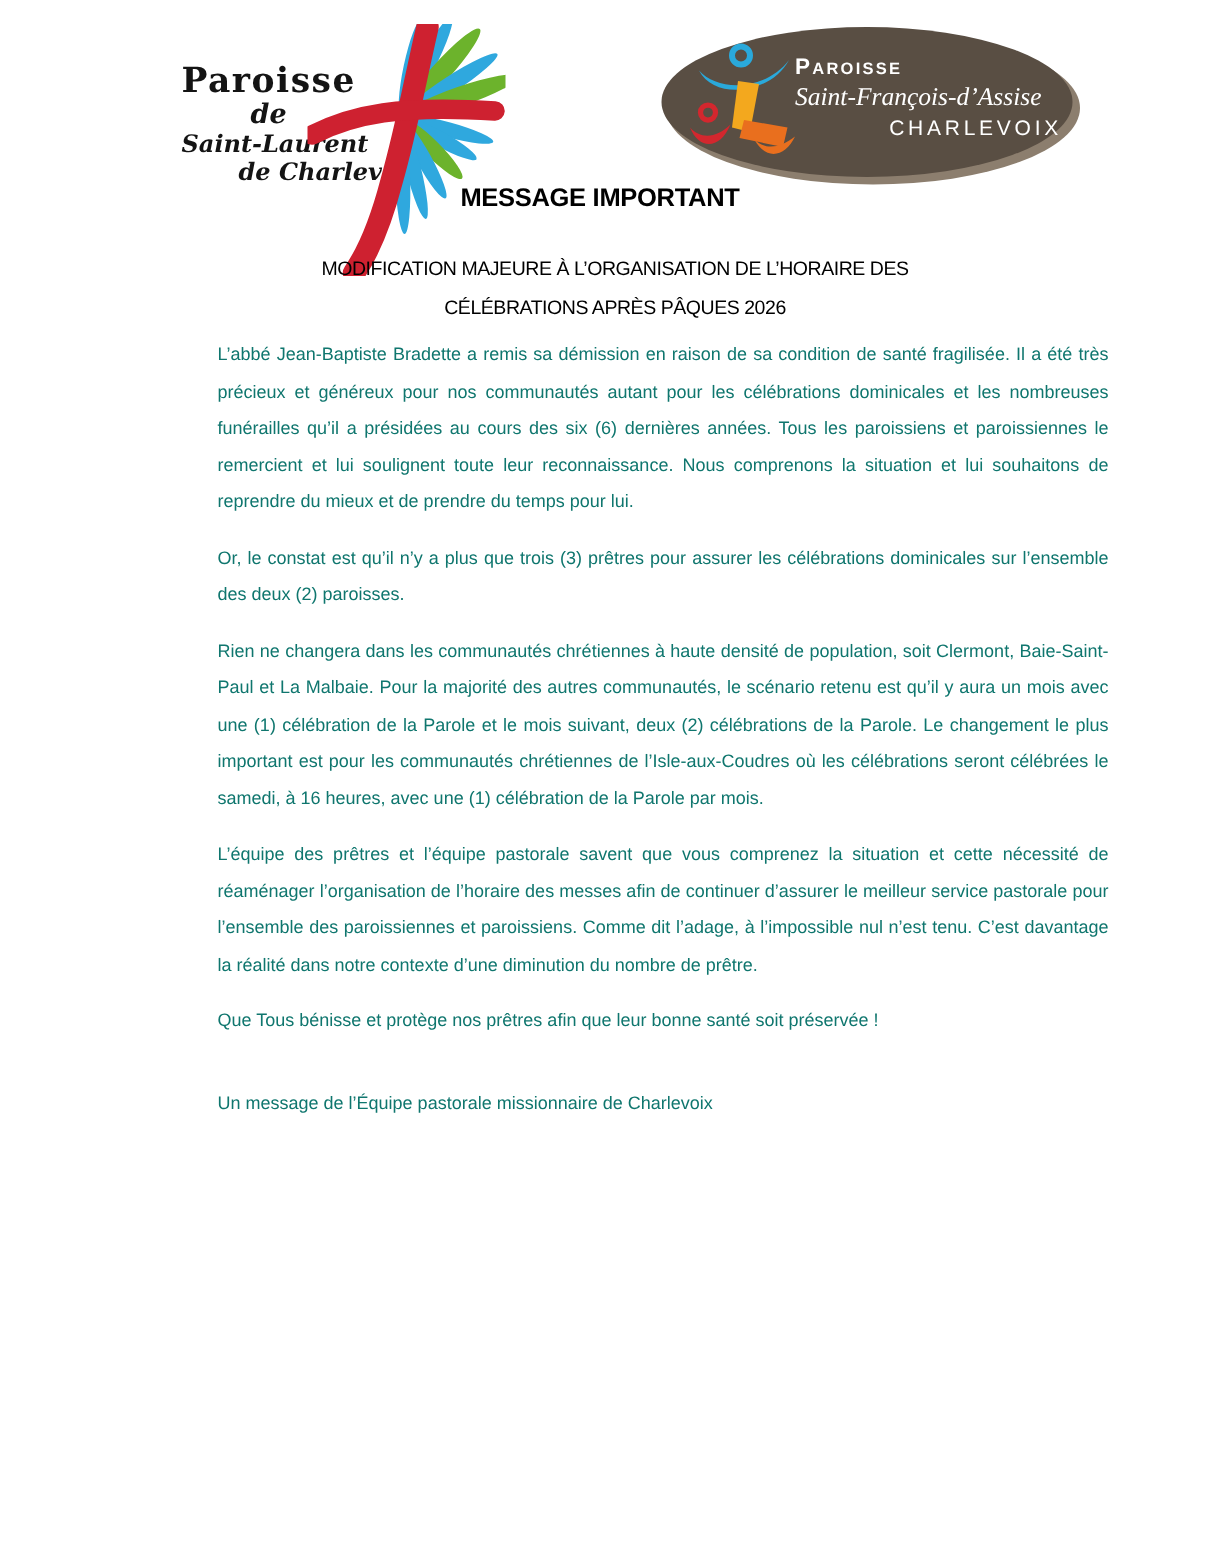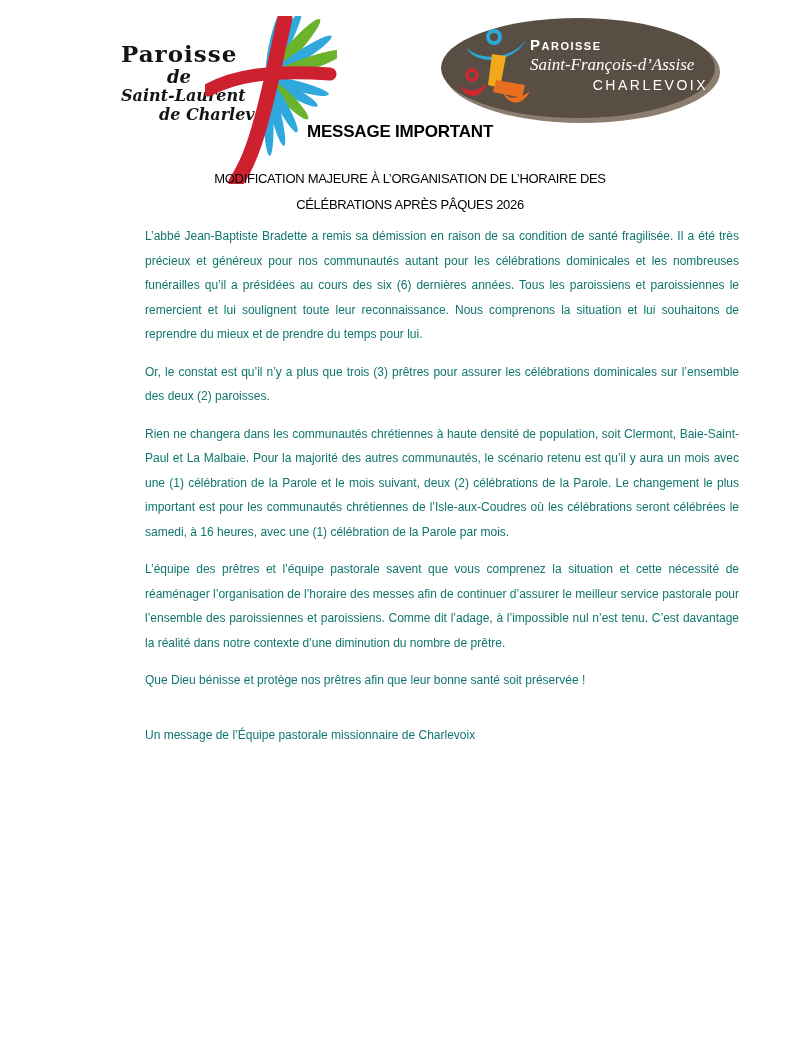--- a/index.html
+++ b/index.html
@@ -142,17 +142,17 @@
   <div class="doc-title">
     <span>MODIFICATION MAJEURE À L’ORGANISATION DE L’HORAIRE DES</span><br>
     <span>CÉLÉBRATIONS APRÈS PÂQUES 2026</span>
   </div>
 
   <div class="content">
     <p>L’abbé Jean-Baptiste Bradette a remis sa démission en raison de sa condition de santé fragilisée. Il a été très précieux et généreux pour nos communautés autant pour les célébrations dominicales et les nombreuses funérailles qu’il a présidées au cours des six (6) dernières années. Tous les paroissiens et paroissiennes le remercient et lui soulignent toute leur reconnaissance. Nous comprenons la situation et lui souhaitons de reprendre du mieux et de prendre du temps pour lui.</p>
     <p>Or, le constat est qu’il n’y a plus que trois (3) prêtres pour assurer les célébrations dominicales sur l’ensemble des deux (2) paroisses.</p>
     <p>Rien ne changera dans les communautés chrétiennes à haute densité de population, soit Clermont, Baie-Saint-Paul et La Malbaie. Pour la majorité des autres communautés, le scénario retenu est qu’il y aura un mois avec une (1) célébration de la Parole et le mois suivant, deux (2) célébrations de la Parole. Le changement le plus important est pour les communautés chrétiennes de l’Isle-aux-Coudres où les célébrations seront célébrées le samedi, à 16 heures, avec une (1) célébration de la Parole par mois.</p>
     <p>L’équipe des prêtres et l’équipe pastorale savent que vous comprenez la situation et cette nécessité de réaménager l’organisation de l’horaire des messes afin de continuer d’assurer le meilleur service pastorale pour l’ensemble des paroissiennes et paroissiens. Comme dit l’adage, à l’impossible nul n’est tenu. C’est davantage la réalité dans notre contexte d’une diminution du nombre de prêtre.</p>
-    <p class="last">Que Dieu bénisse et protège nos prêtres afin que leur bonne santé soit préservée !</p>
+    <p class="last">Que Tous bénisse et protège nos prêtres afin que leur bonne santé soit préservée !</p>
     <p class="footer-line last">Un message de l’Équipe pastorale missionnaire de Charlevoix</p>
   </div>
 
 </div>
 
 </body></html>

